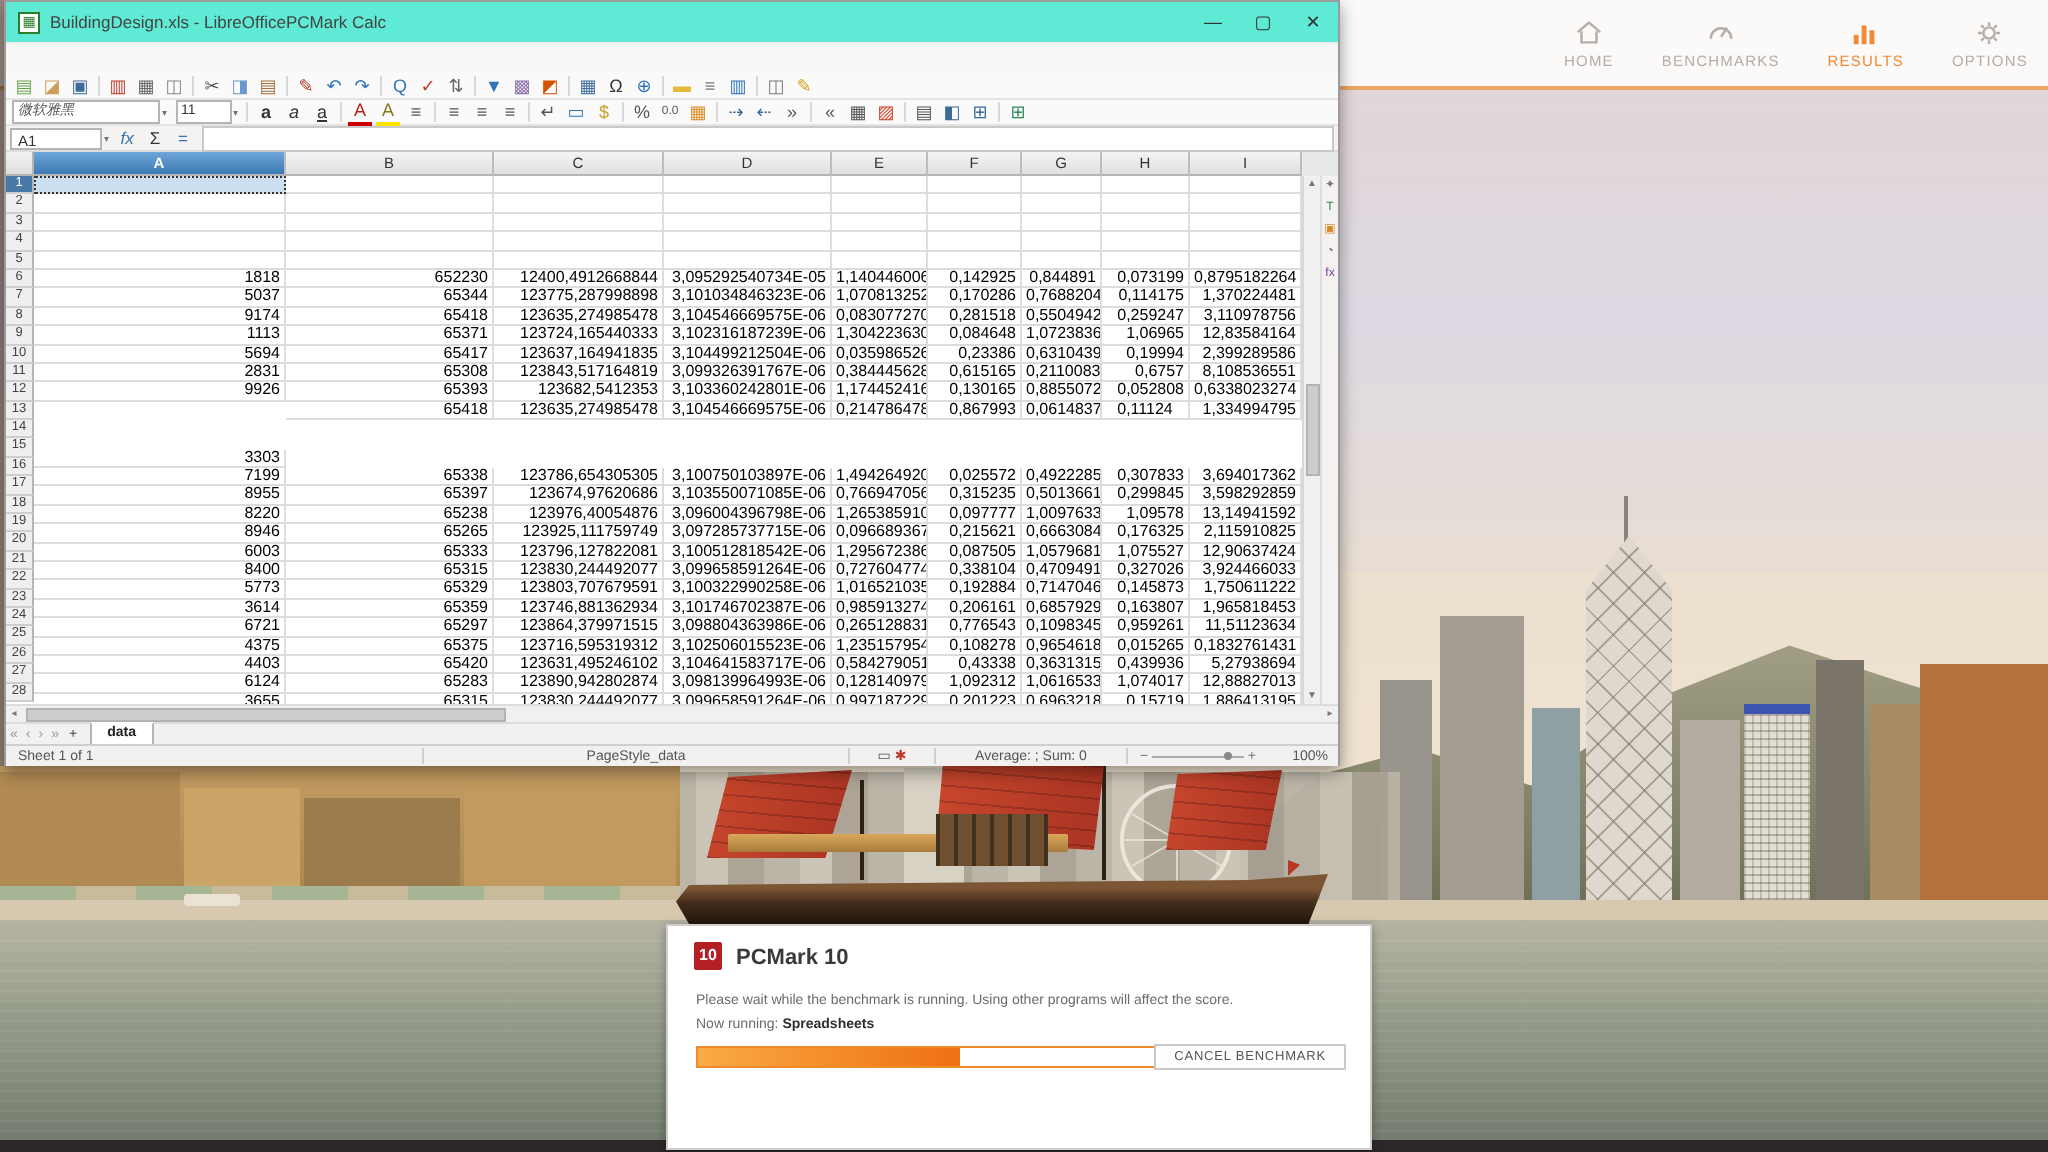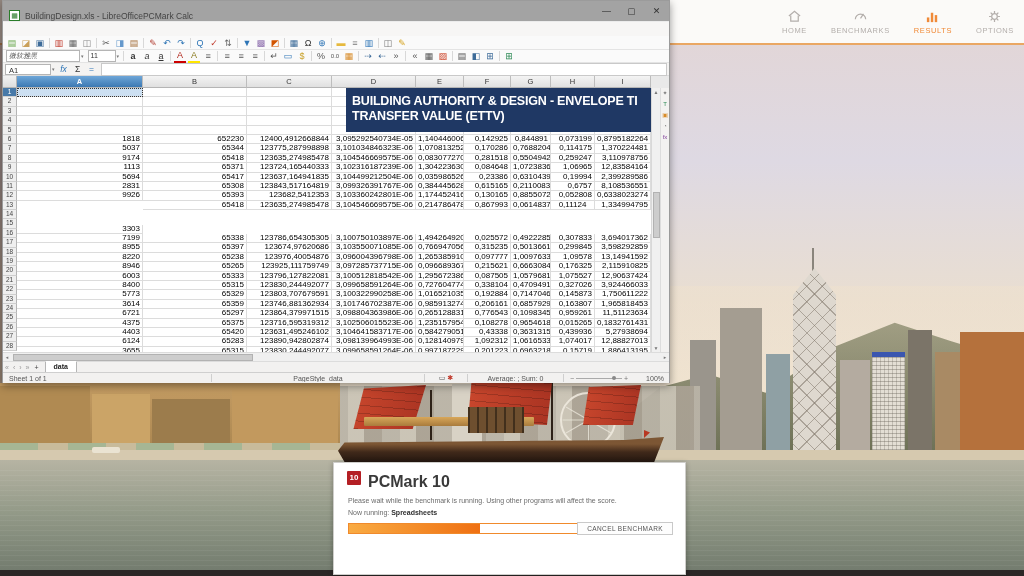--- a/index.html
+++ b/index.html
@@ -58,21 +58,21 @@
   #pcnav{left:778px;top:9px;width:240px;height:34px;display:flex;justify-content:space-between;}
   .nav-item{display:flex;flex-direction:column;align-items:center;gap:2px;color:#b3aeab;padding:0 4px;cursor:pointer;}
   .nav-item .lbl{font-size:7.5px;letter-spacing:.6px;}
   .nav-item.active{color:#f08a38;}
   .nav-item svg{display:block;}
 
   
   #calc{left:2px;top:0;width:668px;height:383px;background:#f7f6f5;border:1px solid #9b9b9b;
     box-sizing:border-box;box-shadow:-2px 0 0 rgba(60,40,30,.55),0 3px 8px rgba(0,0,0,.4);font-size:8px;color:#333;}
   .cw-row{position:absolute;left:0;width:666px;box-sizing:border-box;}
-  #cw-titlebar{top:0;height:21px;background:#a3a3a3;display:flex;align-items:flex-end;border-bottom:1px solid #ececec;}
+  #cw-titlebar{top:0;height:21px;background:#5eead4;display:flex;align-items:center;border-bottom:1px solid #ececec;}
   #cw-appicon{width:11px;height:11px;margin:0 5px 0 6px;background:#fff;border:1px solid #2a7d2a;color:#2a7d2a;
     font-size:7px;line-height:10px;text-align:center;box-sizing:border-box;}
   #cw-title{font-size:8.5px;color:#444;flex:1;}
   .winbtn{width:25px;height:20px;text-align:center;line-height:20px;font-size:9px;color:#333;cursor:pointer;}
   #cw-menubar{top:21px;height:14px;background:#fff;display:flex;align-items:center;border-bottom:1px solid #ececec;}
   .menu-item{padding:0 5px;font-size:8px;color:#333;cursor:pointer;}
   #menu-close{margin-left:auto;margin-right:4px;font-size:7px;color:#888;cursor:pointer;}
   #cw-toolbar1{top:35px;height:14px;background:#fafafa;border-bottom:1px solid #e4e4e4;display:flex;align-items:center;padding-left:2px;}
   #cw-toolbar2{top:49px;height:13px;background:#fafafa;border-bottom:1px solid #e4e4e4;display:flex;align-items:center;padding-left:3px;}
   .tico{width:12px;height:12px;margin:0 1px;font-size:9px;line-height:12px;text-align:center;cursor:pointer;flex:none;overflow:hidden;}
@@ -131,21 +131,21 @@
   #zoomer{width:58px;display:flex;align-items:center;gap:2px;color:#777;}
   #zoom-track{flex:1;height:1px;background:#aaa;position:relative;}
   #zoom-knob{position:absolute;right:6px;top:-2px;width:4px;height:4px;background:#888;border-radius:50%;cursor:pointer;}
   #st-zoomval{width:30px;text-align:right;padding-right:5px;}
 
   
   #pcdialog{left:333px;top:462px;width:353px;height:113px;background:#fff;border:1px solid #cfcecb;
     box-sizing:border-box;box-shadow:0 1px 5px rgba(0,0,0,.3);z-index:30;}
   #pc-logo{position:absolute;left:13px;top:8px;width:14px;height:14px;background:#b41f24;color:#fff;
     font-size:8px;font-weight:bold;text-align:center;line-height:14px;border-radius:1px;}
-  #pc-title{position:absolute;left:34px;top:10px;font-size:16px;color:#3a3a3a;font-weight:bold;}
+  #pc-title{position:absolute;left:34px;top:10px;font-size:11px;color:#3a3a3a;font-weight:bold;}
   #pc-message{position:absolute;left:14px;top:34px;font-size:7px;color:#6b6b6b;}
   #pc-running{position:absolute;left:14px;top:46px;font-size:7px;color:#6b6b6b;}
   #pc-running b{color:#2f2f2f;}
   #pc-progress{position:absolute;left:14px;top:60px;width:253px;height:11px;border:1px solid #f08a2c;box-sizing:border-box;background:#fff;}
   #pc-progress-fill{height:100%;background:linear-gradient(90deg,#f9ab43,#ef7012);}
   #pc-cancel{position:absolute;right:12px;top:59px;height:13px;line-height:12px;padding:0 9px;border:1px solid #c9c9c9;
     background:#fdfdfd;font-size:6.5px;color:#555;letter-spacing:.4px;cursor:pointer;box-sizing:border-box;}
 
   .z1{z-index:1}.z2{z-index:2}.z3{z-index:3}.z4{z-index:4}.z10{z-index:10}
 </style>
@@ -681,24 +681,20 @@
             <div class="cell ar" style="width: 126px;">3655</div>
             <div class="cell ar" style="width: 104px;">65315</div>
             <div class="cell ar" style="width: 85px;">123830,244492077</div>
             <div class="cell ar" style="width: 84px;">3,099658591264E-06</div>
             <div class="cell ar" style="width: 48px;">0,9971872294</div>
             <div class="cell ar" style="width: 47px;">0,201223</div>
             <div class="cell ar" style="width: 40px;">0,6963218</div>
             <div class="cell ar" style="width: 44px;">0,15719</div>
             <div class="cell ar" style="width: 56px;">1,886413195</div>
           </div>
-          <div class="abs" id="banner">
-          <div>BUILDING AUTHORITY &amp; DESIGN - ENVELOPE TI</div>
-          <div>TRANSFER VALUE (ETTV)</div>
-        </div>
         </div>
     </div>
 
     <div class="abs" id="vscroll">
       <div class="scr-arrow">▲</div>
       <div class="abs" id="vthumb"></div>
       <div class="scr-arrow" style="position:absolute;bottom:0;width:100%">▼</div>
     </div>
 
     <div class="abs" id="sidebar">

